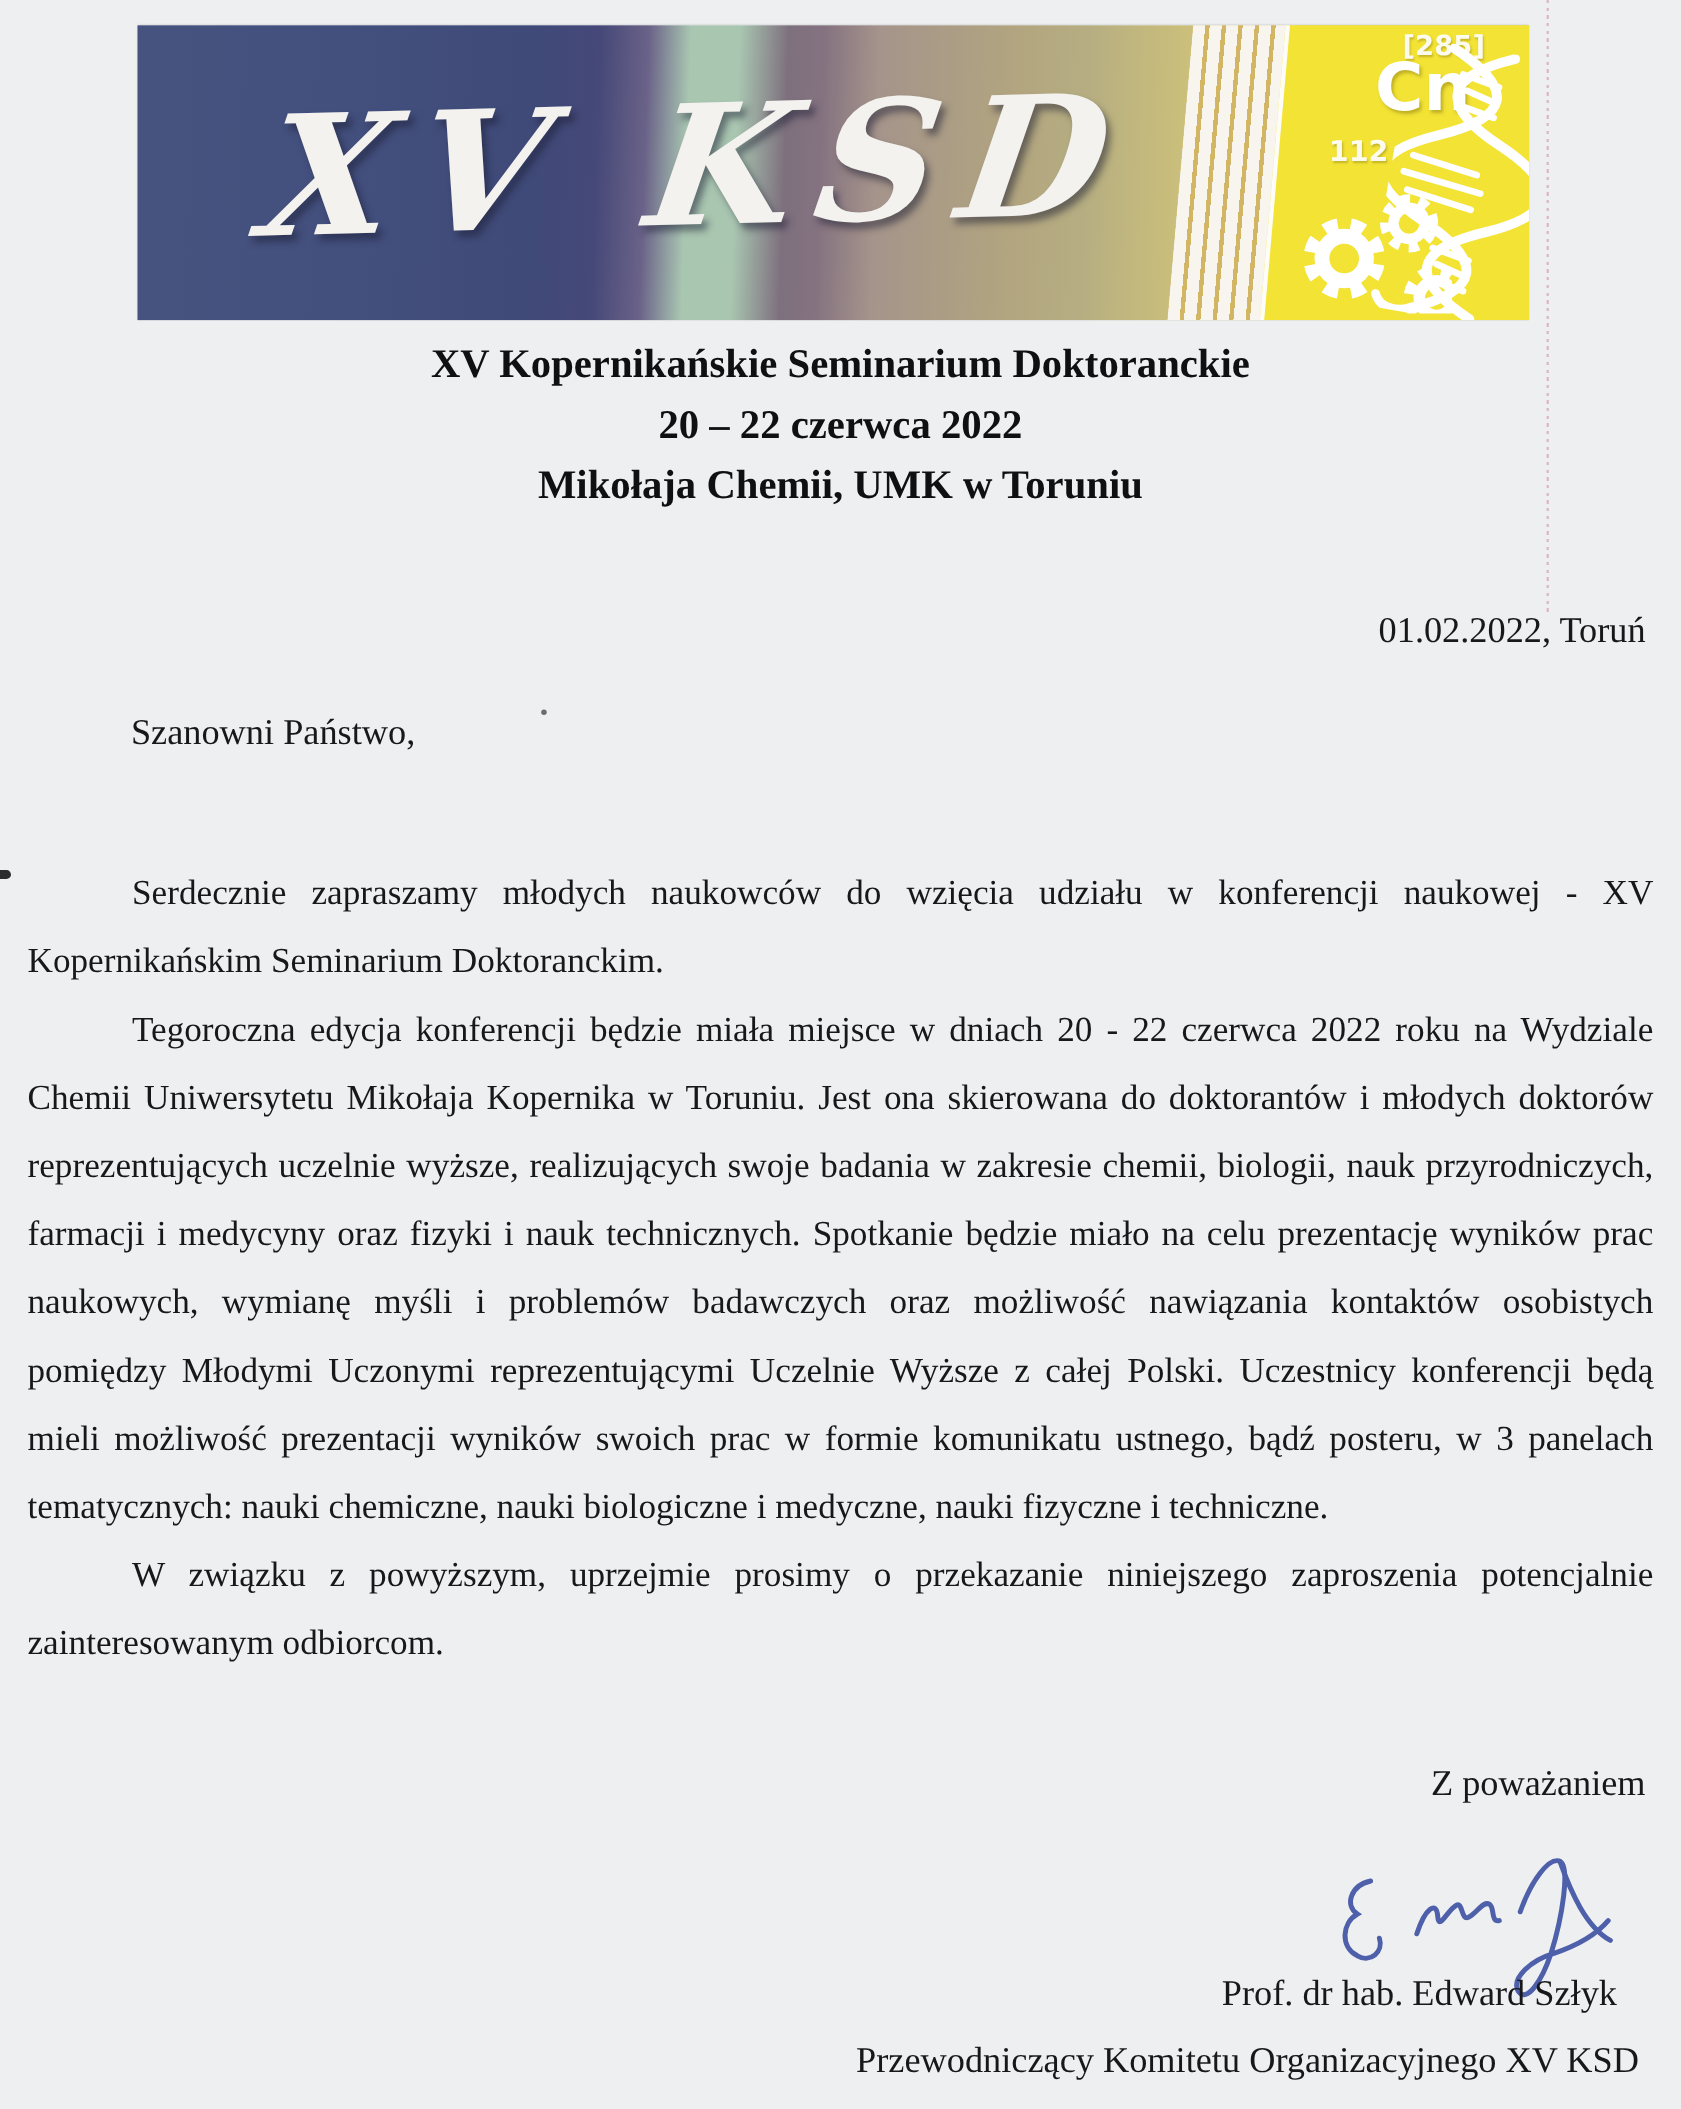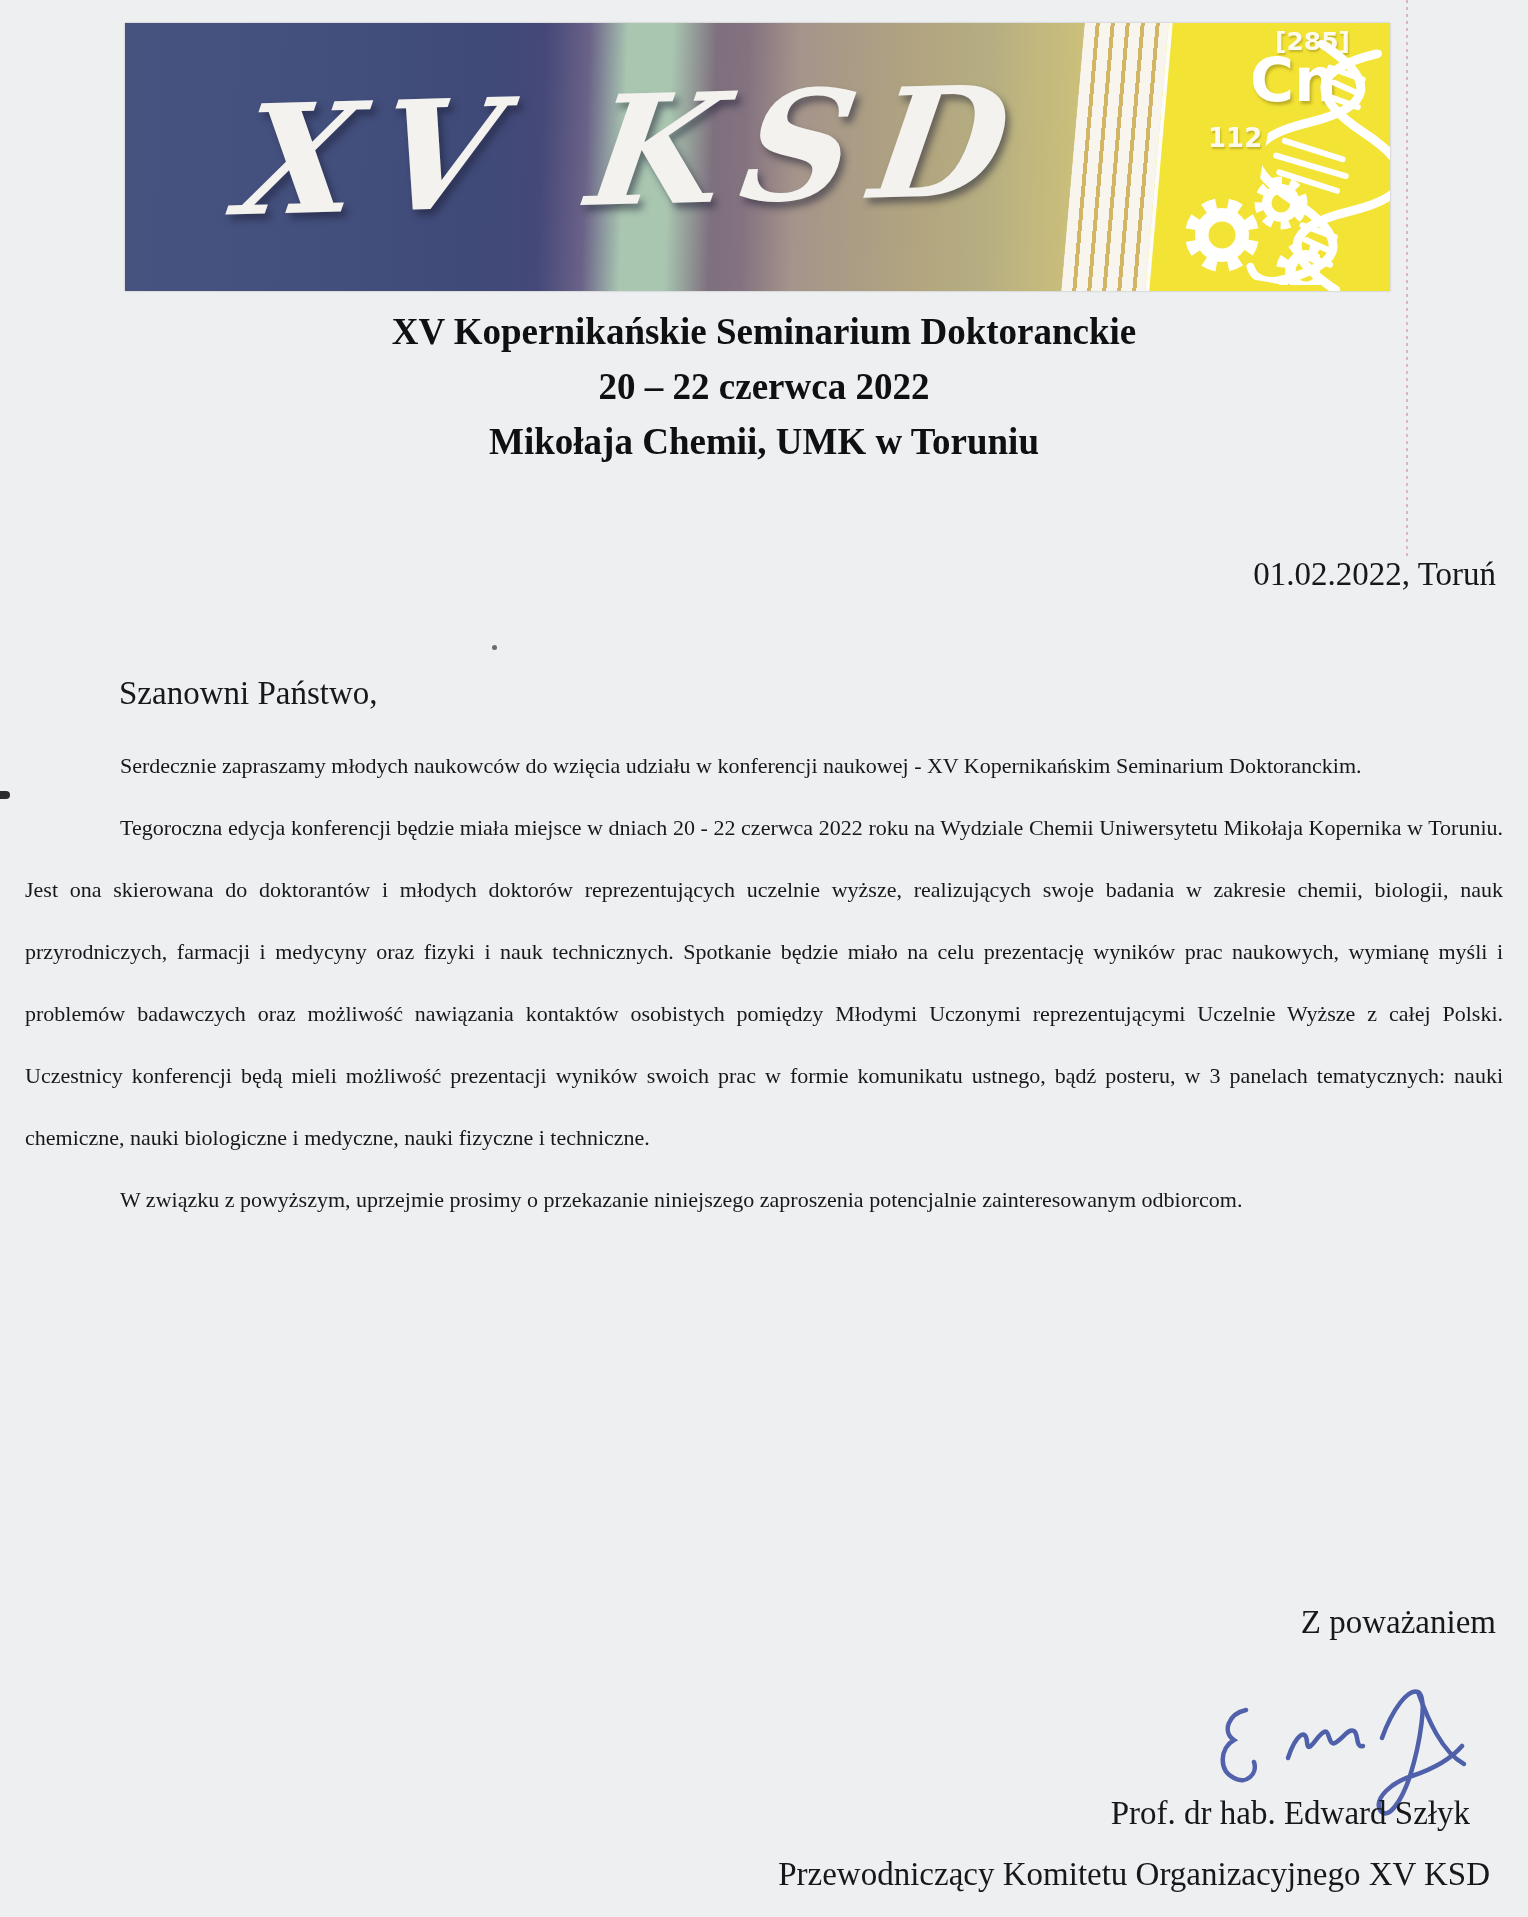--- a/index.html
+++ b/index.html
@@ -60,24 +60,24 @@
 
   
   .title-block {
     position:absolute; top:304px; left:0; width:100%;
     text-align:center; font-weight:bold;
     font-size:37px; line-height:55px; color:#0f1012;
   }
 
   
   .dateline   { position:absolute; top:556px; right:32px; font-size:33px;text-align:center; }
-  .salutation { position:absolute; top:675px; left:119px; font-size:33px; }
+  .salutation { position:absolute; top:648px; left:119px; font-size:33px; }
   .body-text  {
-    position:absolute; top:735px; left:25px; width:1478px;
-    font-size:22px; line-height:62px; text-align:justify;
+    position:absolute; top:780px; left:25px; width:1478px;
+    font-size:32px; line-height:62px; text-align:justify;
   }
   .body-text p { margin:0; text-indent:95px; }
 
   .closing    { position:absolute; top:1604px; right:32px; font-size:33px; }
   .sig-svg    { position:absolute; left:1212px; top:1664px; }
   .sig-name   { position:absolute; top:1795px; right:58px; font-size:33px; }
   .sig-role   { position:absolute; top:1856px; right:38px; font-size:33px; }
 
   
   .scan-line {

